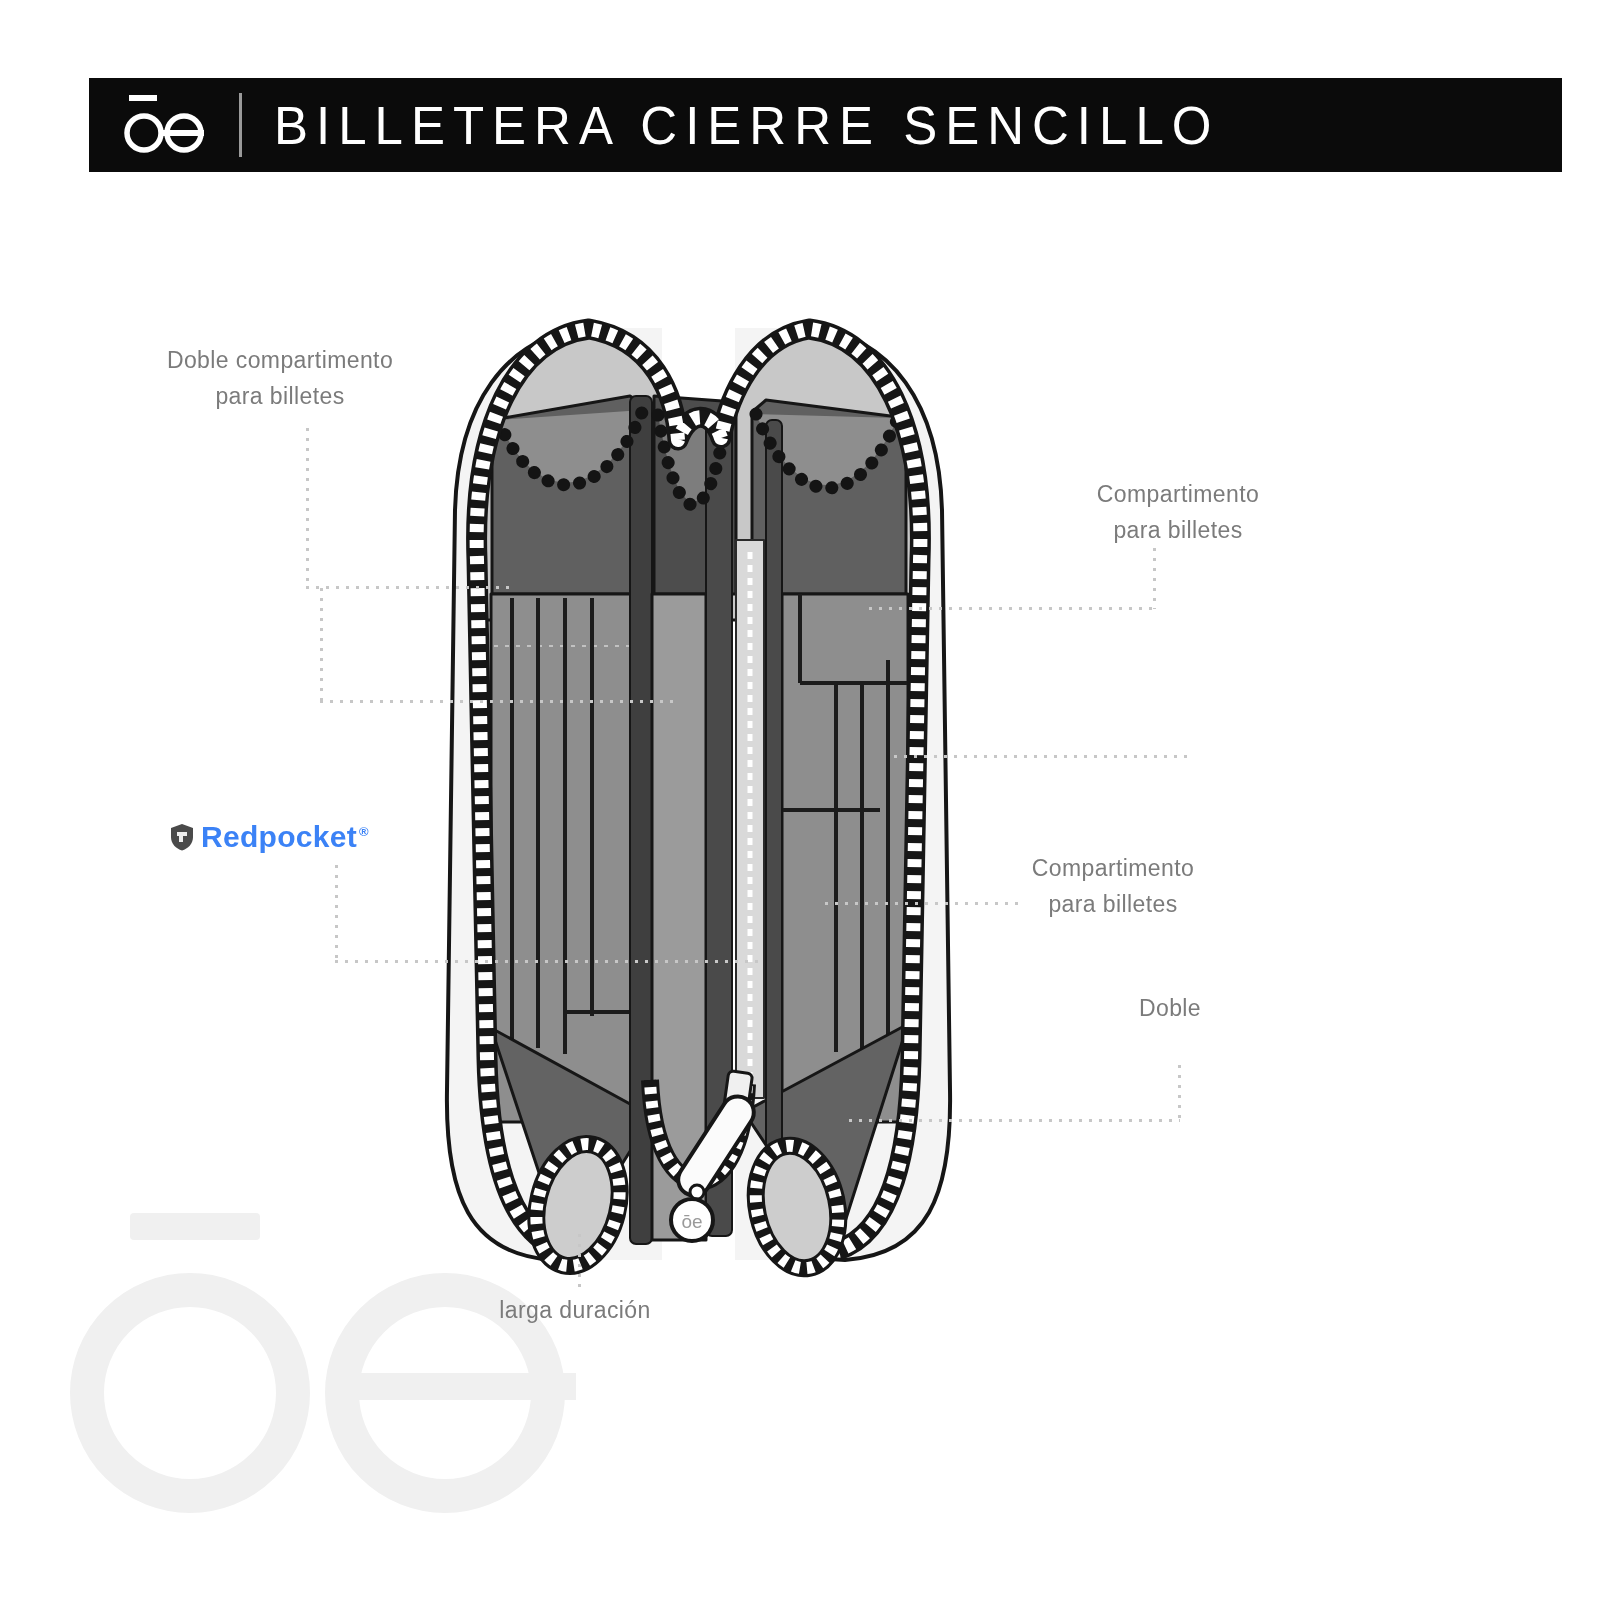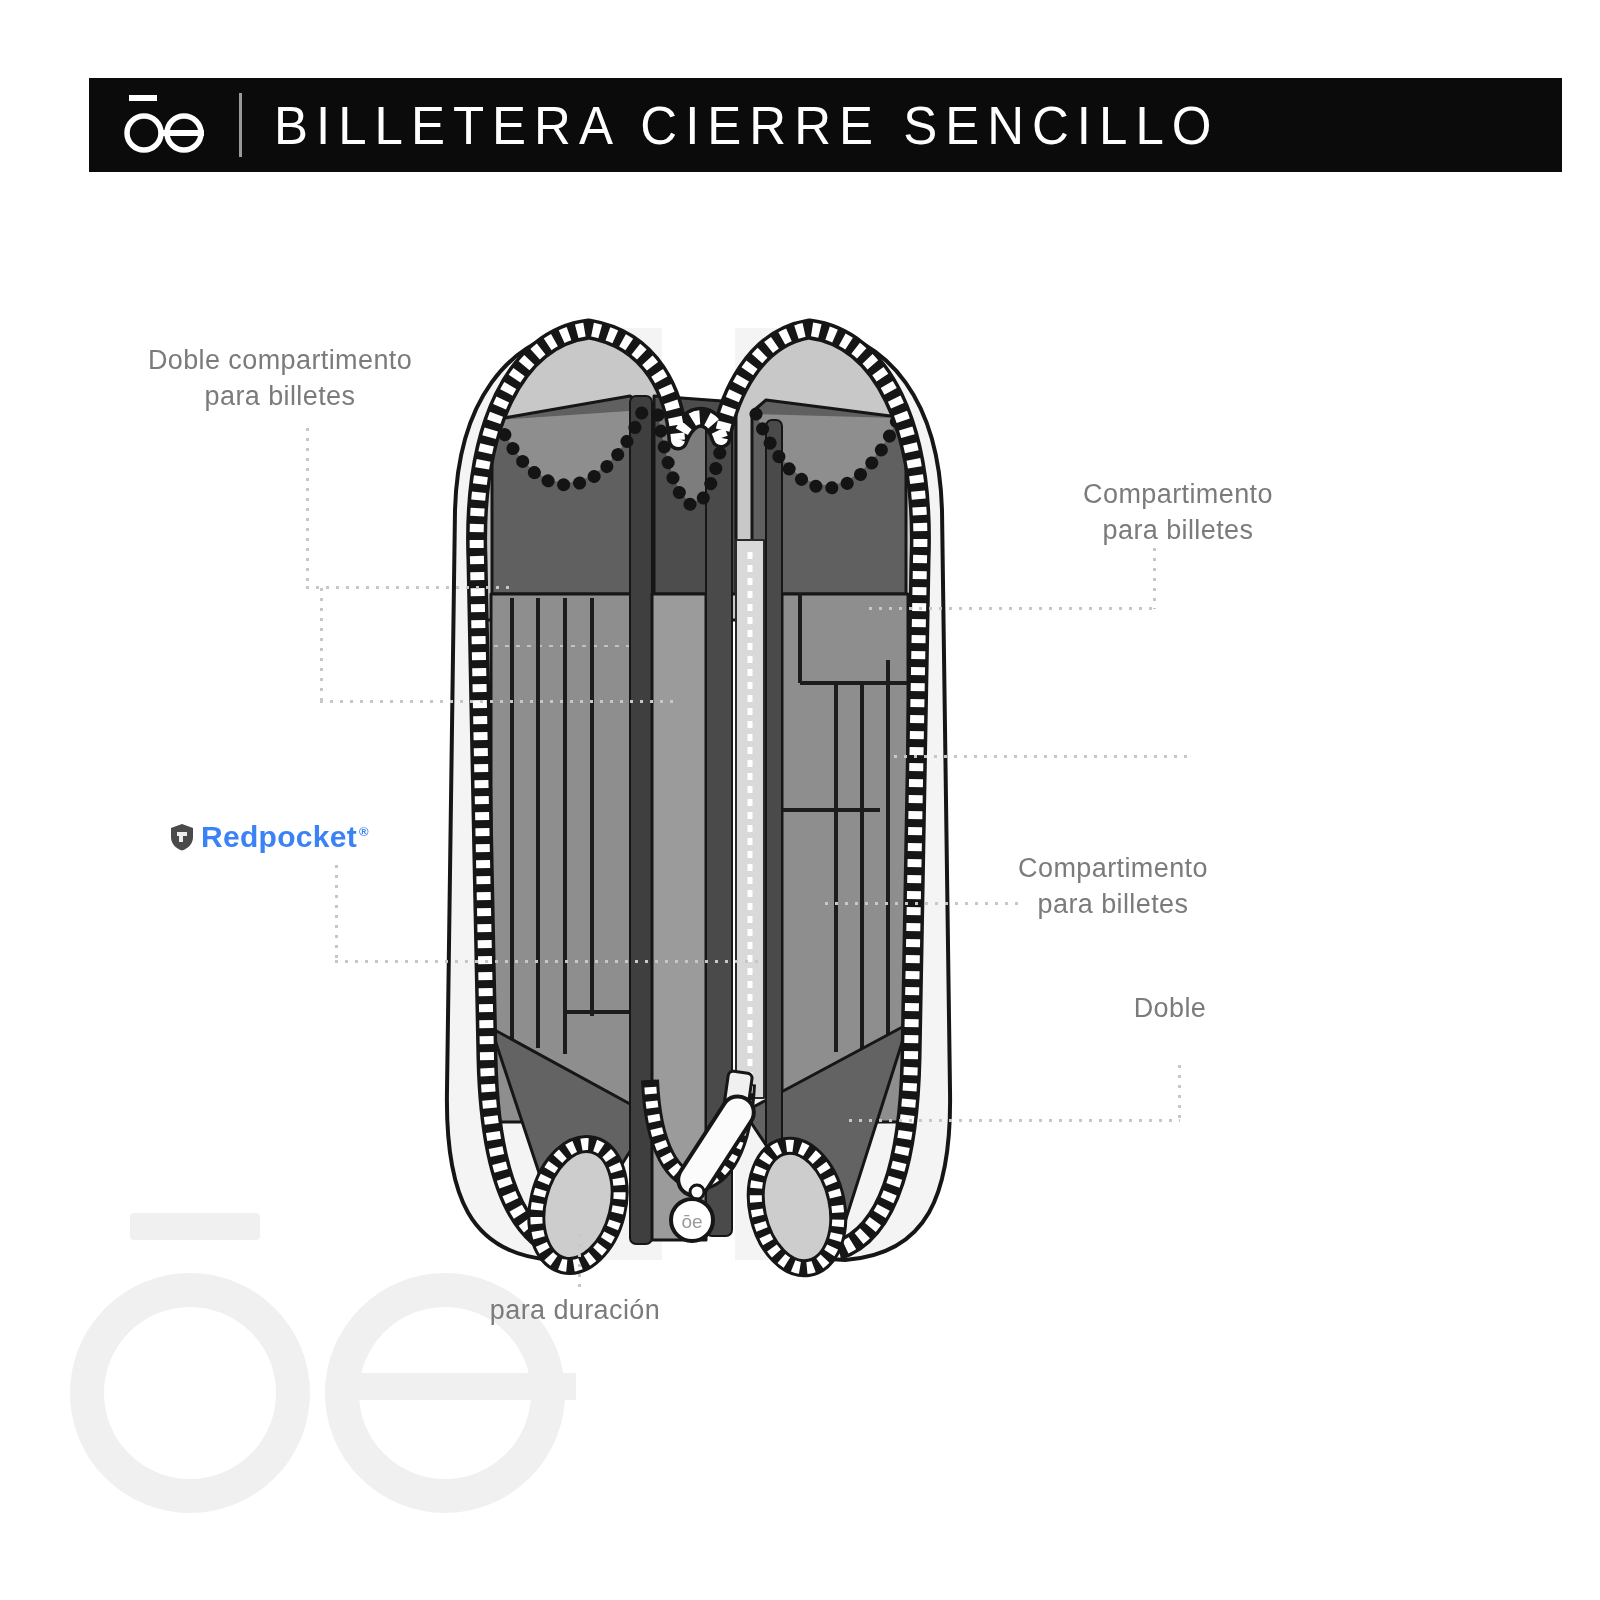--- a/index.html
+++ b/index.html
@@ -14,21 +14,21 @@
     background:#0b0b0b;display:flex;align-items:center;margin-left:26px;
   }
   .hlogo{margin-left:28px;display:flex;align-items:center;}
   .hsep{width:3px;height:64px;background:#9a9a9a;margin:0 32px 0 18px;}
   .htitle{
     color:#ffffff;font-size:51px;letter-spacing:8px;font-weight:400;
     transform:scaleY(1.04);white-space:nowrap;
   }
   
   .callout{
-    position:absolute;color:#7b7b7b;font-size:27px;line-height:36px;
+    position:absolute;color:#7b7b7b;font-size:23px;line-height:36px;
     text-align:center;letter-spacing:0.4px;
   }
   
   .leader{position:absolute;}
   .leader.h{height:3px;background-image:repeating-linear-gradient(to right,#c7c7c7 0 3px,transparent 3px 10px);}
   .leader.v{width:3px;background-image:repeating-linear-gradient(to bottom,#c7c7c7 0 3px,transparent 3px 10px);}
   
   .redpocket{
     position:absolute;left:170px;top:820px;display:flex;align-items:center;
     color:#3b82f6;font-weight:bold;font-size:30px;letter-spacing:0.3px;
@@ -154,21 +154,21 @@
   <div class="callout" style="left:1105px;top:710px;width:390px;">
   </div>
   <div class="callout" style="left:963px;top:850px;width:300px;">
     <div>Compartimento</div>
     <div>para billetes</div>
   </div>
   <div class="callout" style="left:1020px;top:990px;width:300px;">
     <div>Doble</div>
   </div>
   <div class="callout" style="left:425px;top:1292px;width:300px;">
-    <div>para duración</div>
+    <div>larga duración</div>
   </div>
 
   <div class="redpocket">
     <svg class="shield" width="24" height="28" viewBox="0 0 24 28" aria-hidden="true">
       <path d="M12 1 L23 5 V14 C23 21 18 25.5 12 27.5 C6 25.5 1 21 1 14 V5 Z" fill="#4a4a4a"></path>
       <path d="M7 9 h10 v4 h-4 v6 h-4 v-6 h-2 z" fill="#ffffff" opacity="0.9"></path>
     </svg>
     <span>Redpocket</span>
       <sup>®</sup>
   </div>

